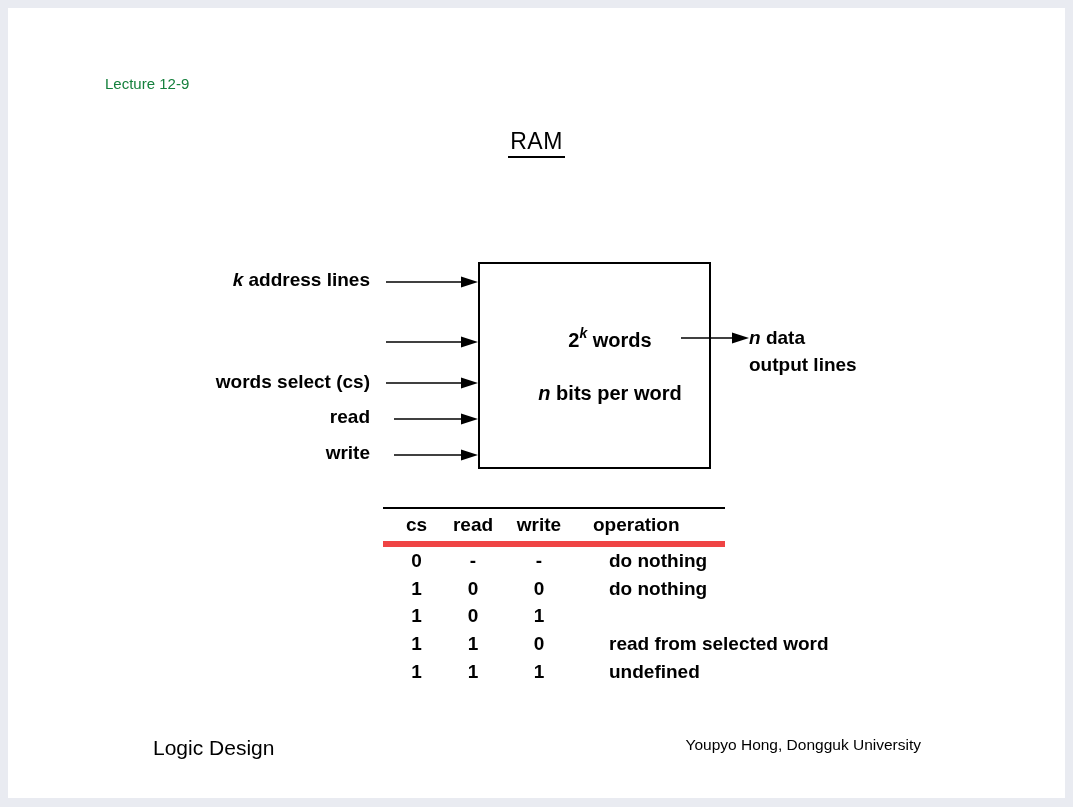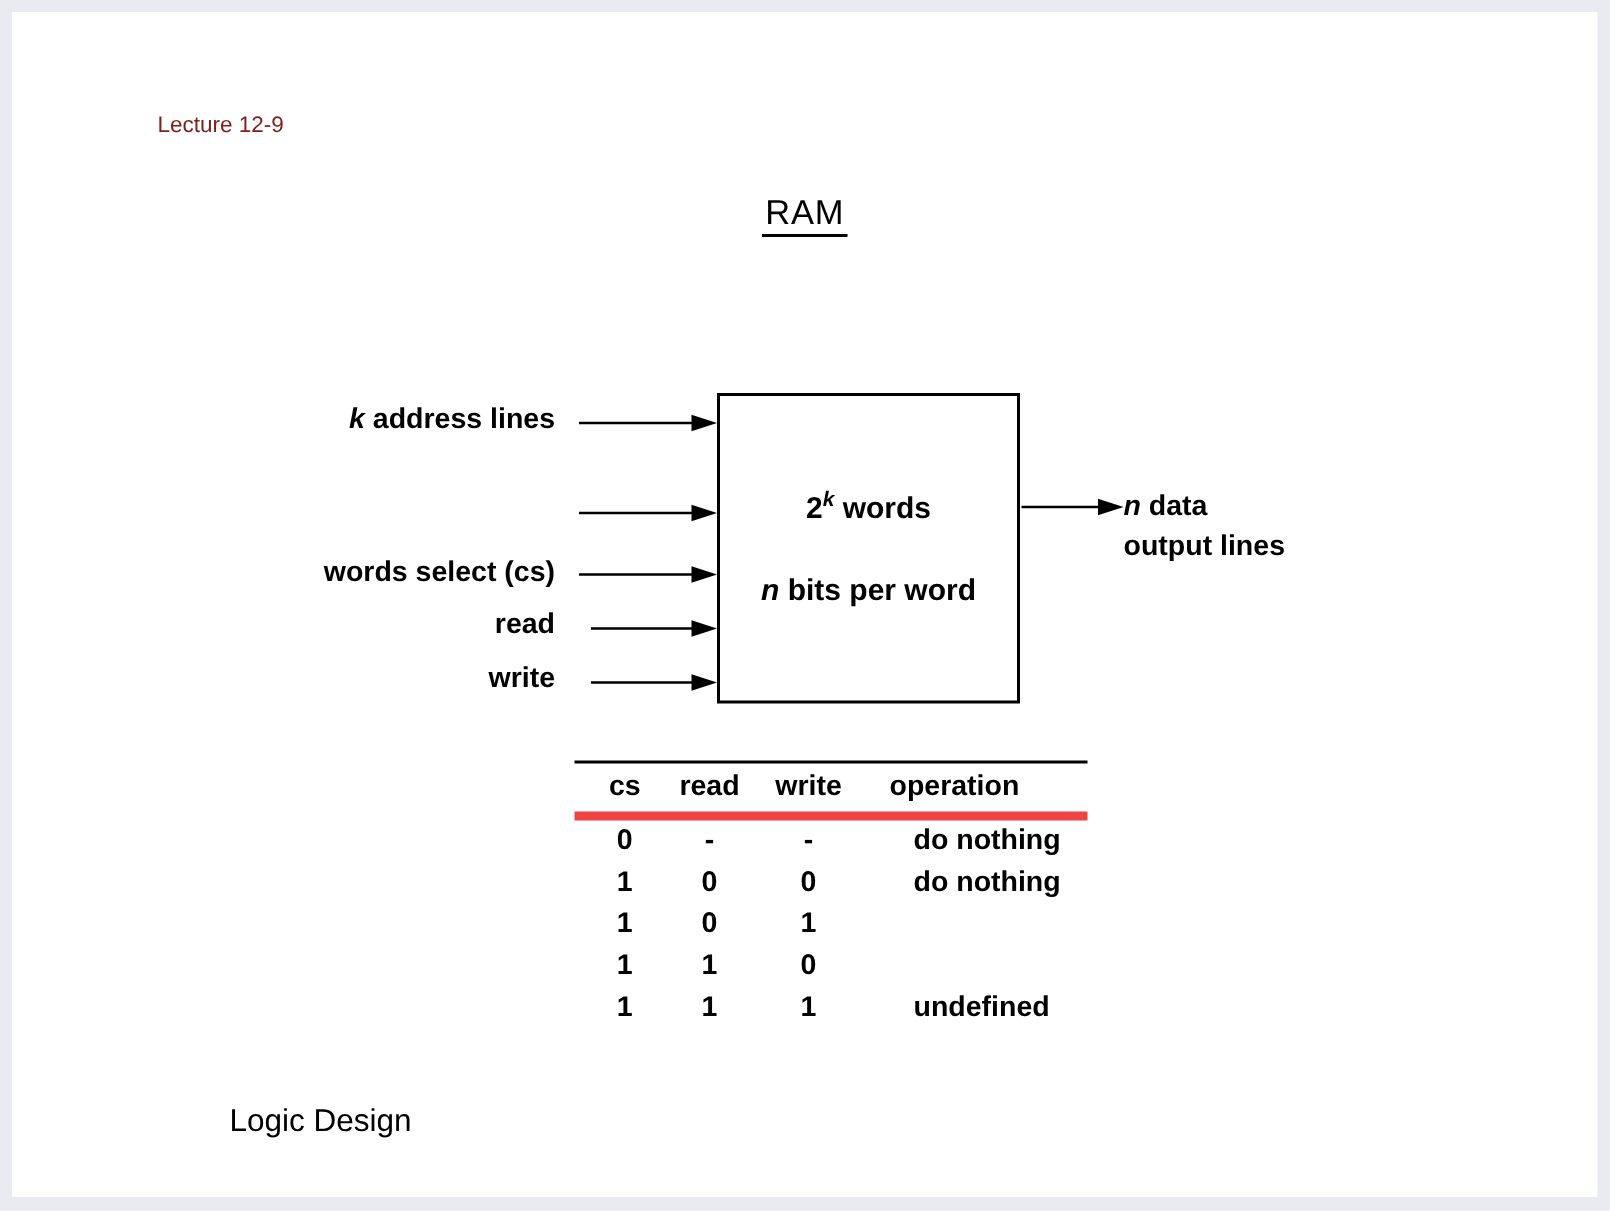--- a/index.html
+++ b/index.html
@@ -19,21 +19,21 @@
     position: absolute;
     left: 8px; top: 8px;
     width: 1057px; height: 790px;
     background: #ffffff;
   }
   .abs { position: absolute; }
 
   .lecture-label {
     left: 105px; top: 75px;
     font-size: 15px;
-    color: #7f1d1d;
+    color: #15803d;
   }
   .slide-title-wrap {
     left: 0; top: 128px; width: 1073px;
     text-align: center;
   }
   .slide-title {
     display: inline-block;
     font-size: 23px;
     letter-spacing: 0.5px;
     border-bottom: 2.5px solid #000;
@@ -47,20 +47,21 @@
     border: 2px solid #000;
     background: #fff;
     display: flex;
     flex-direction: column;
     justify-content: center;
     align-items: center;
     gap: 31px;
     font-size: 20px;
     font-weight: bold;
     text-align: center;
+    padding-left: 31px;
   }
   .ram-box sup {
     font-style: italic;
     font-size: 14px;
     position: relative;
     top: -1px;
   }
   .var { font-style: italic; }
 
   .input-label {
@@ -193,23 +194,25 @@
     </div>
     <div class="tt-row">
       <span class="tt-cell">1</span>
       <span class="tt-cell">0</span>
       <span class="tt-cell">1</span>
     </div>
     <div class="tt-row">
       <span class="tt-cell">1</span>
       <span class="tt-cell">1</span>
       <span class="tt-cell">0</span>
+      <span class="tt-op">read from selected word</span>
     </div>
     <div class="tt-row">
       <span class="tt-cell">1</span>
       <span class="tt-cell">1</span>
       <span class="tt-cell">1</span>
       <span class="tt-op">undefined</span>
     </div>
   </div>
 
   <div class="abs footer-left">Logic Design</div>
+  <div class="abs footer-right">Youpyo Hong, Dongguk University</div>
 </div>
 
 </body></html>

